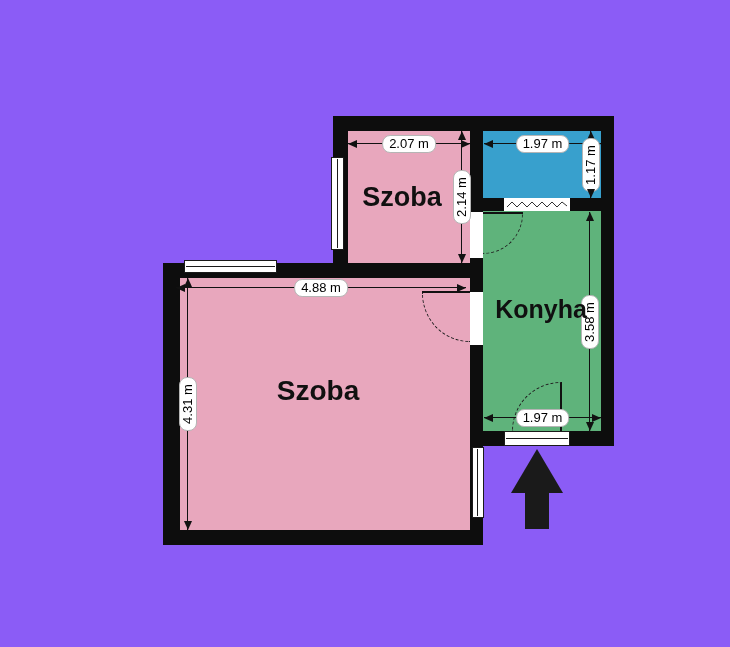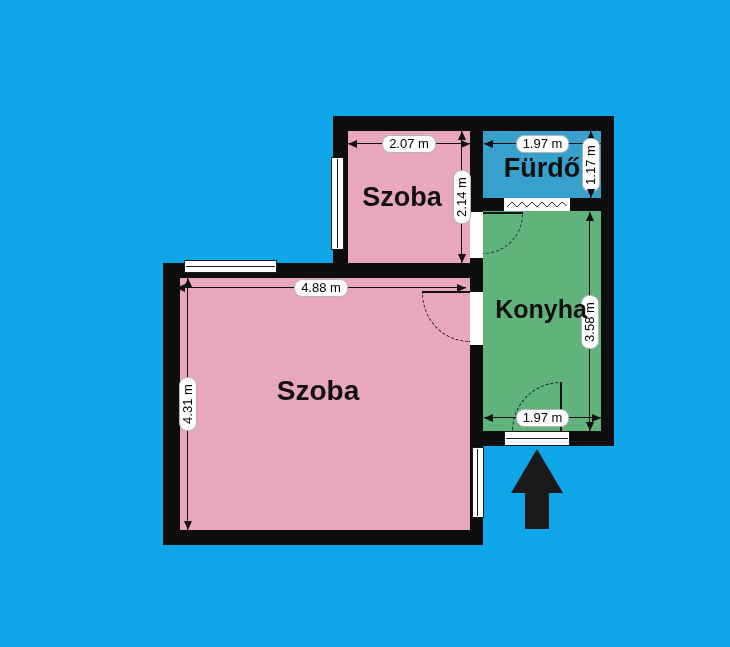--- a/index.html
+++ b/index.html
@@ -1,16 +1,16 @@
 <!DOCTYPE html>
 <html><head>
 <meta charset="utf-8">
 <style>
   html,body{margin:0;padding:0;background:#ffffff;}
-  .canvas{position:relative;width:730px;height:647px;background:#0ea5e9;overflow:hidden;
+  .canvas{position:relative;width:730px;height:647px;background:#8b5cf6;overflow:hidden;
           font-family:"Liberation Sans",sans-serif;}
   .room{position:absolute;}
   .wall{position:absolute;background:#0d0d0d;}
   .win{position:absolute;background:#ffffff;border:1px solid #1a1a1a;box-sizing:border-box;}
   .win-v::after{content:'';position:absolute;top:1px;bottom:1px;left:50%;width:1px;margin-left:-1px;background:#1a1a1a;}
   .win-h::after{content:'';position:absolute;left:1px;right:1px;top:50%;height:1px;margin-top:-1px;background:#1a1a1a;}
   .opening{position:absolute;background:#ffffff;}
   .leaf{position:absolute;background:#111111;}
   .arc{position:absolute;box-sizing:border-box;}
   .arc-br{border-right:1px dashed #222;border-bottom:1px dashed #222;border-bottom-right-radius:100% 100%;}
@@ -99,20 +99,19 @@
     <span class="pill">4.31 m</span>
   </div>
   <div class="dim dim-v" style="left:589px;top:212px;height:219px;">
     <span class="pill">3.58 m</span>
   </div>
   <div class="dim dim-h" style="left:484px;top:417px;width:117px;">
     <span class="pill">1.97 m</span>
   </div>
 
   <div class="room-label" style="left:402px;top:197px;font-size:27px;">Szoba</div>
-  <div class="room-label" style="left:542px;top:168px;font-size:27px;">Fürdő</div>
   <div class="room-label" style="left:541px;top:309px;font-size:25px;">Konyha</div>
   <div class="room-label" style="left:318px;top:391px;font-size:28px;">Szoba</div>
 
   <div class="arrow-head" style="left:511px;top:449px;"></div>
   <div class="arrow-shaft" style="left:525px;top:491px;width:24px;height:38px;"></div>
 
 </div>
 
 </body></html>

